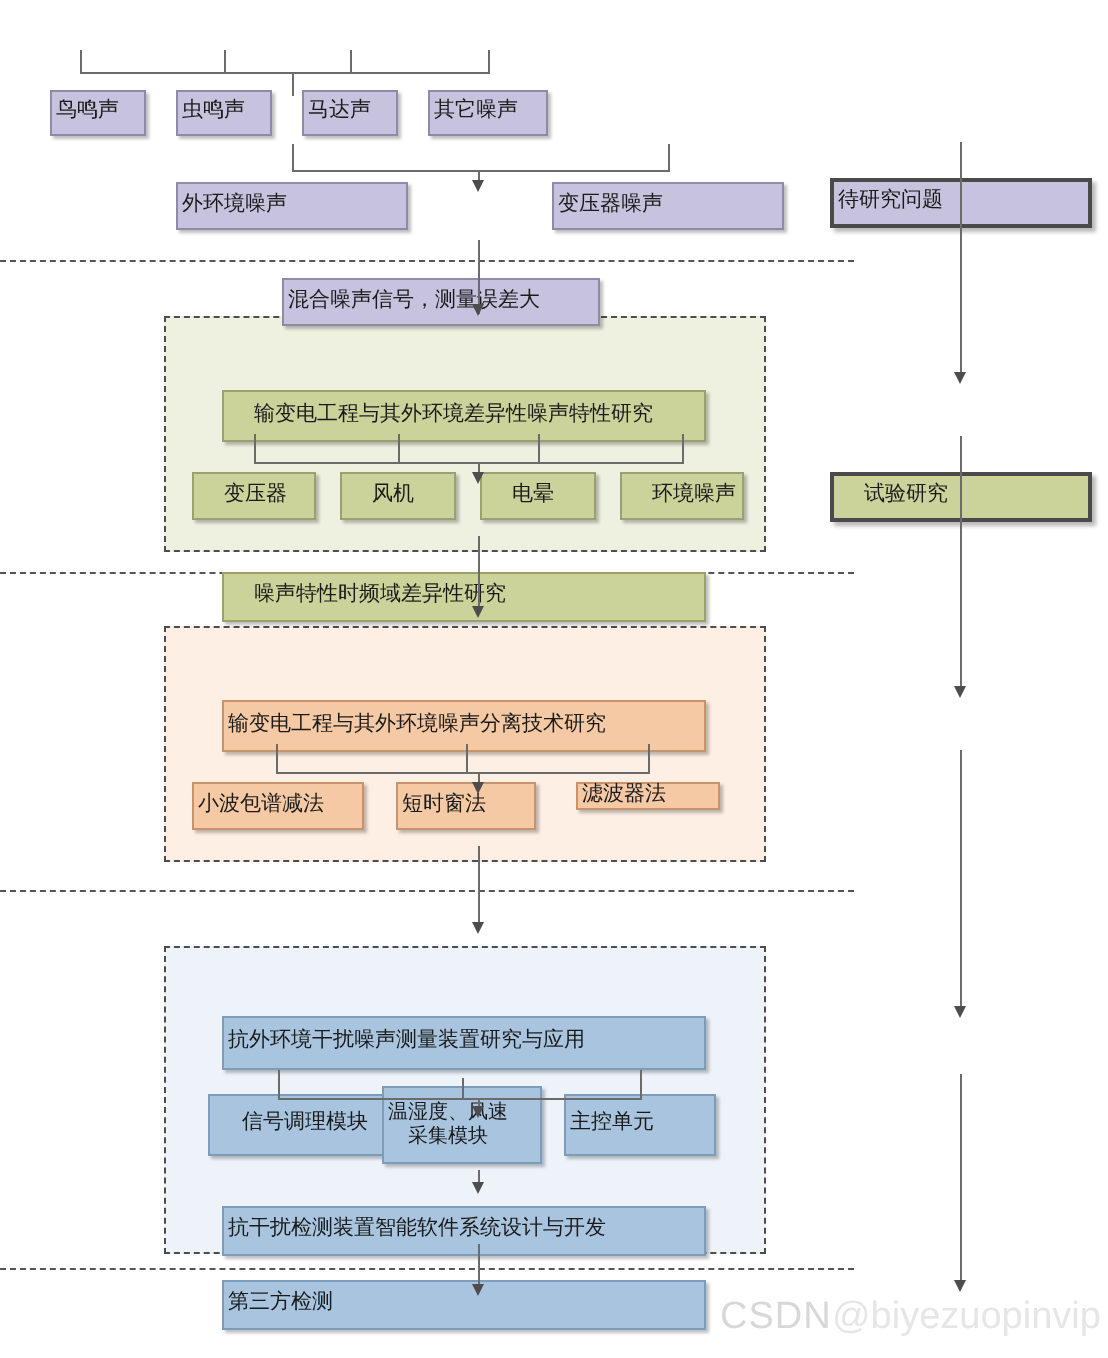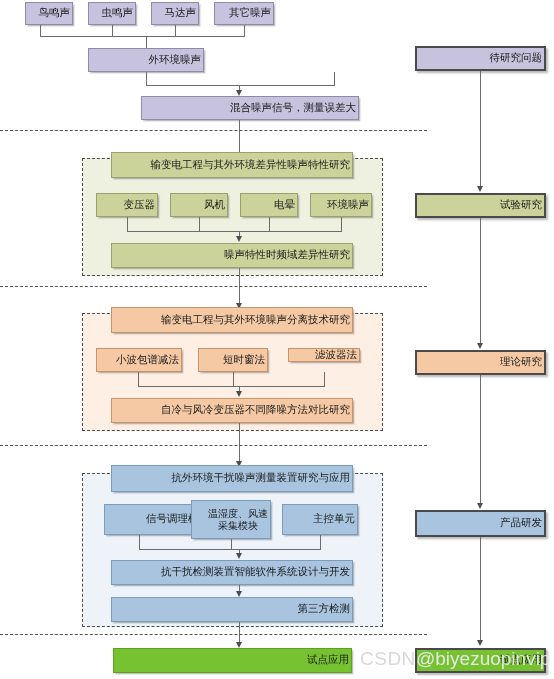--- a/index.html
+++ b/index.html
@@ -14,29 +14,30 @@
     height: 679px;
     overflow: hidden;
     background: #ffffff;
   }
 
   
   .node {
     position: absolute;
     display: flex;
     align-items: center;
-    justify-content: flex-end;
+    justify-content: flex-start;
     text-align: center;
     font-size: 10.5px;
     line-height: 1.15;
     color: #1a1a1a;
     border: 1px solid #8c8c8c;
     box-shadow: 1.5px 1.5px 1.5px rgba(0,0,0,0.25);
     padding: 0 2px;
     white-space: nowrap;
+    margin-top: 43px;
   }
   .node.wrap { white-space: normal; }
 
   
   .purple  { background:#c7c2dd; border-color:#8f8aa8; }
   .olive   { background:#ccd39a; border-color:#9aa06e;padding-left:15px; }
   .orange  { background:#f4c9a4; border-color:#c8936a; }
   .blue    { background:#a8c4de; border-color:#7b9cbb; }
   .green   { background:#76c230; border-color:#5ea024; }
 
@@ -128,28 +129,31 @@
   <div class="vline" style="left:175px; top:25px; height:11px;"></div>
   <div class="vline" style="left:244px; top:25px; height:11px;"></div>
 
   <div class="hline" style="left:40px; top:36px; width:205px;"></div>
 
   <div class="vline" style="left:146px; top:36px; height:12px;"></div>
 
   <div class="node purple" style="left:88px; top:48px; width:116px; height:24px;">
     <span>外环境噪声</span>
   </div>
+  <div class="node purple" style="left:276px; top:48px; width:116px; height:24px;">
+    <span>变压器噪声</span>
+  </div>
 
   <div class="vline" style="left:146px; top:72px; height:13px;"></div>
   <div class="vline" style="left:334px; top:72px; height:13px;"></div>
   <div class="hline" style="left:146px; top:85px; width:189px;"></div>
   <div class="vline" style="left:239px; top:85px; height:5px;"></div>
   <div class="arrow" style="left:236px; top:90px;"></div>
 
-  <div class="node purple" style="left:141px; top:96px; width:218px; height:24px;">
+  <div class="node purple" style="left:141px; top:96px; width:159px; height:24px;">
     <span>混合噪声信号，测量误差大</span>
   </div>
   <div class="vline" style="left:239px; top:120px; height:37px;"></div>
   <div class="arrow" style="left:236px; top:152px;"></div>
 
   <div class="node olive" style="left:111px; top:152px; width:242px; height:26px;">
     <span>输变电工程与其外环境差异性噪声特性研究</span>
   </div>
 
   <div class="node olive" style="left:96px; top:193px; width:62px; height:24px;">
@@ -194,23 +198,20 @@
     <span>滤波器法</span>
   </div>
 
   <div class="vline" style="left:138px; top:372px; height:14px;"></div>
   <div class="vline" style="left:233px; top:372px; height:14px;"></div>
   <div class="vline" style="left:324px; top:372px; height:14px;"></div>
   <div class="hline" style="left:138px; top:386px; width:187px;"></div>
   <div class="vline" style="left:239px; top:386px; height:6px;"></div>
   <div class="arrow" style="left:236px; top:391px;"></div>
 
-  <div class="node orange" style="left:111px; top:398px; width:242px; height:25px;">
-    <span>自冷与风冷变压器不同降噪方法对比研究</span>
-  </div>
 
   <div class="vline" style="left:239px; top:423px; height:42px;"></div>
   <div class="arrow" style="left:236px; top:461px;"></div>
 
   <div class="node blue" style="left:111px; top:465px; width:242px; height:27px;">
     <span>抗外环境干扰噪声测量装置研究与应用</span>
   </div>
 
   <div class="node blue" style="left:104px; top:504px; width:108px; height:31px;padding-left:16px;">
     <span>信号调理模块</span>
@@ -260,29 +261,23 @@
   </div>
   <div class="vline" style="left:480px; top:71px; height:117px;"></div>
   <div class="arrow" style="left:477px; top:186px;"></div>
 
   <div class="node olive heavy" style="left:415px; top:193px; width:131px; height:25px;">
     <span>试验研究</span>
   </div>
   <div class="vline" style="left:480px; top:218px; height:127px;"></div>
   <div class="arrow" style="left:477px; top:343px;"></div>
 
-  <div class="node orange heavy" style="left:415px; top:350px; width:131px; height:25px;">
-    <span>理论研究</span>
-  </div>
   <div class="vline" style="left:480px; top:375px; height:130px;"></div>
   <div class="arrow" style="left:477px; top:503px;"></div>
 
-  <div class="node blue heavy" style="left:415px; top:510px; width:131px; height:27px;">
-    <span>产品研发</span>
-  </div>
   <div class="vline" style="left:480px; top:537px; height:105px;"></div>
   <div class="arrow" style="left:477px; top:640px;"></div>
 
   <div class="node green heavy" style="left:415px; top:648px; width:131px; height:25px;">
     <span>试点应用</span>
   </div>
 
 </div>
 
 </body></html>

